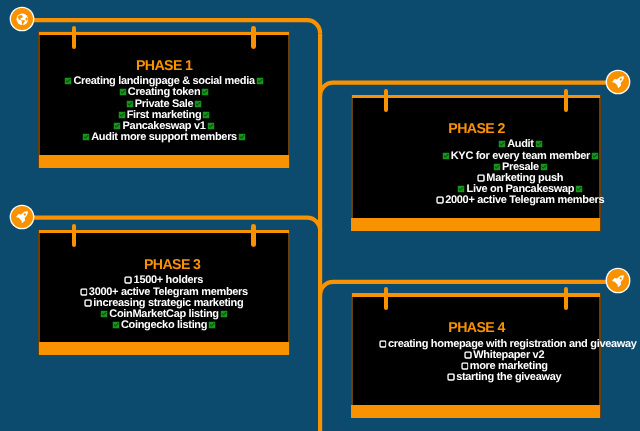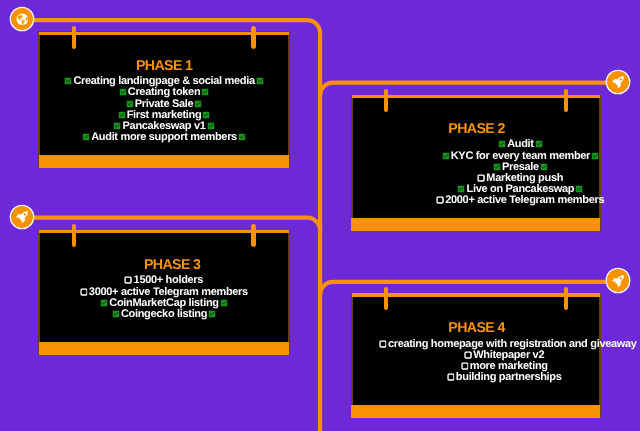--- a/index.html
+++ b/index.html
@@ -1,19 +1,19 @@
 <!DOCTYPE html>
 <html><head>
 <meta charset="utf-8">
 <title>Roadmap</title>
 <style>
   html,body{margin:0;padding:0;background:#000;width:640px;height:431px;overflow:hidden;}
   body{font-family:"Liberation Sans",sans-serif;-webkit-font-smoothing:antialiased;text-rendering:geometricPrecision;}
   #stage,#stage *{-webkit-font-smoothing:antialiased;}
-  #stage{position:relative;width:640px;height:431px;background:#6d28d9;}
+  #stage{position:relative;width:640px;height:431px;background:#0c4a6e;}
   svg.conn{position:absolute;left:0;top:0;width:640px;height:431px;pointer-events:none;}
   .card{position:absolute;box-sizing:border-box;}
   .card-frame{position:absolute;left:0;top:0;width:100%;height:100%;box-sizing:border-box;
      border:2px solid #6b4006;background:#000000;}
   .card-topbar{position:absolute;left:1px;right:1px;top:0.4px;height:3.5px;background:#f99200;}
   .card-botbar{position:absolute;left:0.8px;right:0.8px;bottom:0;height:12.7px;background:#f99200;}
   .hanger{position:absolute;width:4.6px;border-radius:2.4px;background:#f99200;}
   .title{will-change:transform;position:absolute;left:0;width:100%;text-align:center;color:#f99200;font-weight:700;
      font-size:14.2px;letter-spacing:-0.62px;line-height:15px;text-indent:0.62px;}
   .items{position:absolute;left:0;width:100%;text-align:center;}
@@ -142,20 +142,23 @@
         <div class="hanger" style="left:33.9px;top:-5.5px;height:22.9px;"></div>
         <div class="hanger" style="left:213.3px;top:-5.5px;height:22.9px;"></div>
         <div class="title" style="top:28.2px;padding-left:8px;">PHASE 3</div>
         <div class="items" style="top:45.8px;">
           <div class="item"><span class="cb cb-left"><svg width="7.6" height="7.6" viewBox="0 0 16 16">
                 <rect x="1.6" y="1.6" width="12.8" height="12.8" rx="2.6" fill="none" stroke="#ffffff" stroke-width="3.2"></rect>
               </svg></span><span>1500+ holders</span></div>
           <div class="item"><span class="cb cb-left"><svg width="7.6" height="7.6" viewBox="0 0 16 16">
                 <rect x="1.6" y="1.6" width="12.8" height="12.8" rx="2.6" fill="none" stroke="#ffffff" stroke-width="3.2"></rect>
               </svg></span><span>3000+ active Telegram members</span></div>
+          <div class="item"><span class="cb cb-left"><svg width="7.6" height="7.6" viewBox="0 0 16 16">
+                <rect x="1.6" y="1.6" width="12.8" height="12.8" rx="2.6" fill="none" stroke="#ffffff" stroke-width="3.2"></rect>
+              </svg></span><span>increasing strategic marketing</span></div>
           <div class="item"><span class="cb cb-left"><svg width="7" height="7" viewBox="0 0 16 16">
                 <rect x="0" y="0" width="16" height="16" rx="1.4" fill="#17941c"></rect>
                 <path d="M3.8 7.8 L6.6 10.5 L12.5 4.2" stroke="#042d04" stroke-width="2.0" fill="none" stroke-linecap="round" stroke-linejoin="round"></path>
               </svg></span><span>CoinMarketCap listing</span><span class="cb cb-right"><svg width="7" height="7" viewBox="0 0 16 16">
                 <rect x="0" y="0" width="16" height="16" rx="1.4" fill="#17941c"></rect>
                 <path d="M3.8 7.8 L6.6 10.5 L12.5 4.2" stroke="#042d04" stroke-width="2.0" fill="none" stroke-linecap="round" stroke-linejoin="round"></path>
               </svg></span></div>
           <div class="item"><span class="cb cb-left"><svg width="7" height="7" viewBox="0 0 16 16">
                 <rect x="0" y="0" width="16" height="16" rx="1.4" fill="#17941c"></rect>
                 <path d="M3.8 7.8 L6.6 10.5 L12.5 4.2" stroke="#042d04" stroke-width="2.0" fill="none" stroke-linecap="round" stroke-linejoin="round"></path>
@@ -177,21 +180,21 @@
                 <rect x="1.6" y="1.6" width="12.8" height="12.8" rx="2.6" fill="none" stroke="#ffffff" stroke-width="3.2"></rect>
               </svg></span><span>creating homepage with registration and giveaway</span></div>
           <div class="item"><span class="cb cb-left"><svg width="7.6" height="7.6" viewBox="0 0 16 16">
                 <rect x="1.6" y="1.6" width="12.8" height="12.8" rx="2.6" fill="none" stroke="#ffffff" stroke-width="3.2"></rect>
               </svg></span><span>Whitepaper v2</span></div>
           <div class="item"><span class="cb cb-left"><svg width="7.6" height="7.6" viewBox="0 0 16 16">
                 <rect x="1.6" y="1.6" width="12.8" height="12.8" rx="2.6" fill="none" stroke="#ffffff" stroke-width="3.2"></rect>
               </svg></span><span>more marketing</span></div>
           <div class="item"><span class="cb cb-left"><svg width="7.6" height="7.6" viewBox="0 0 16 16">
                 <rect x="1.6" y="1.6" width="12.8" height="12.8" rx="2.6" fill="none" stroke="#ffffff" stroke-width="3.2"></rect>
-              </svg></span><span>building partnerships</span></div>
+              </svg></span><span>starting the giveaway</span></div>
         </div>
       </div>
     </div>
   <div id="nodes">
       <div class="node" style="left: 10.55px; top: 7.55px; width: 22.6px; height: 22.6px;">
         <svg width="12.6" height="12.6" viewBox="0 0 24 24">
           <circle cx="12" cy="12" r="11" fill="#ffffff"></circle>
           <path fill="#f99200" d="M10.6 3.9 L12.9 6.4 L12.0 9.1 L8.6 9.6 L8.9 11.9 L10.3 13.5 L7.3 13.4 L4.6 11.0 L3.3 7.6 L5.5 5.0 Z"></path>
           <path fill="#f99200" d="M9.5 13.9 L17.1 13.7 L16.3 17.2 L14.2 19.1 L13.8 22.3 L12.3 22.9 L11.0 19.2 L11.1 16.4 Z"></path>
           <path fill="#f99200" d="M20.2 8.5 C21.6 8.7 22.3 10.0 22.3 11.4 C22.3 13.1 21.3 14.3 19.9 14.3 C18.6 14.3 18.1 13.0 18.1 11.4 C18.1 9.8 18.9 8.5 20.2 8.5 Z"></path>

